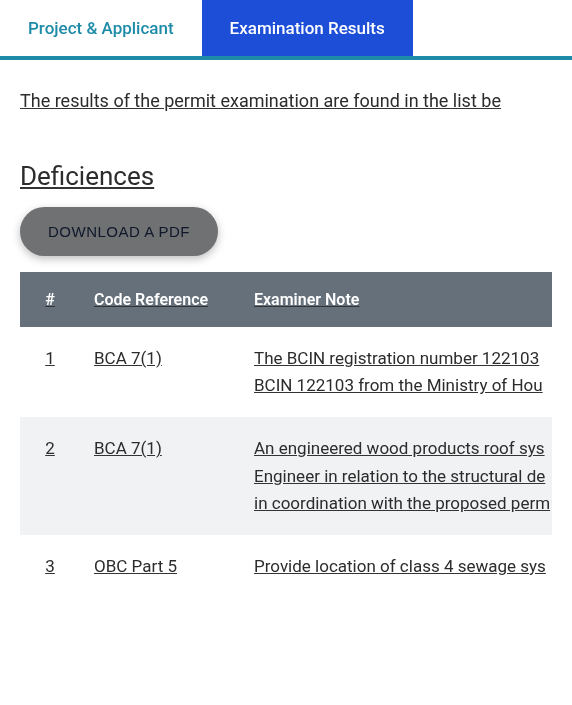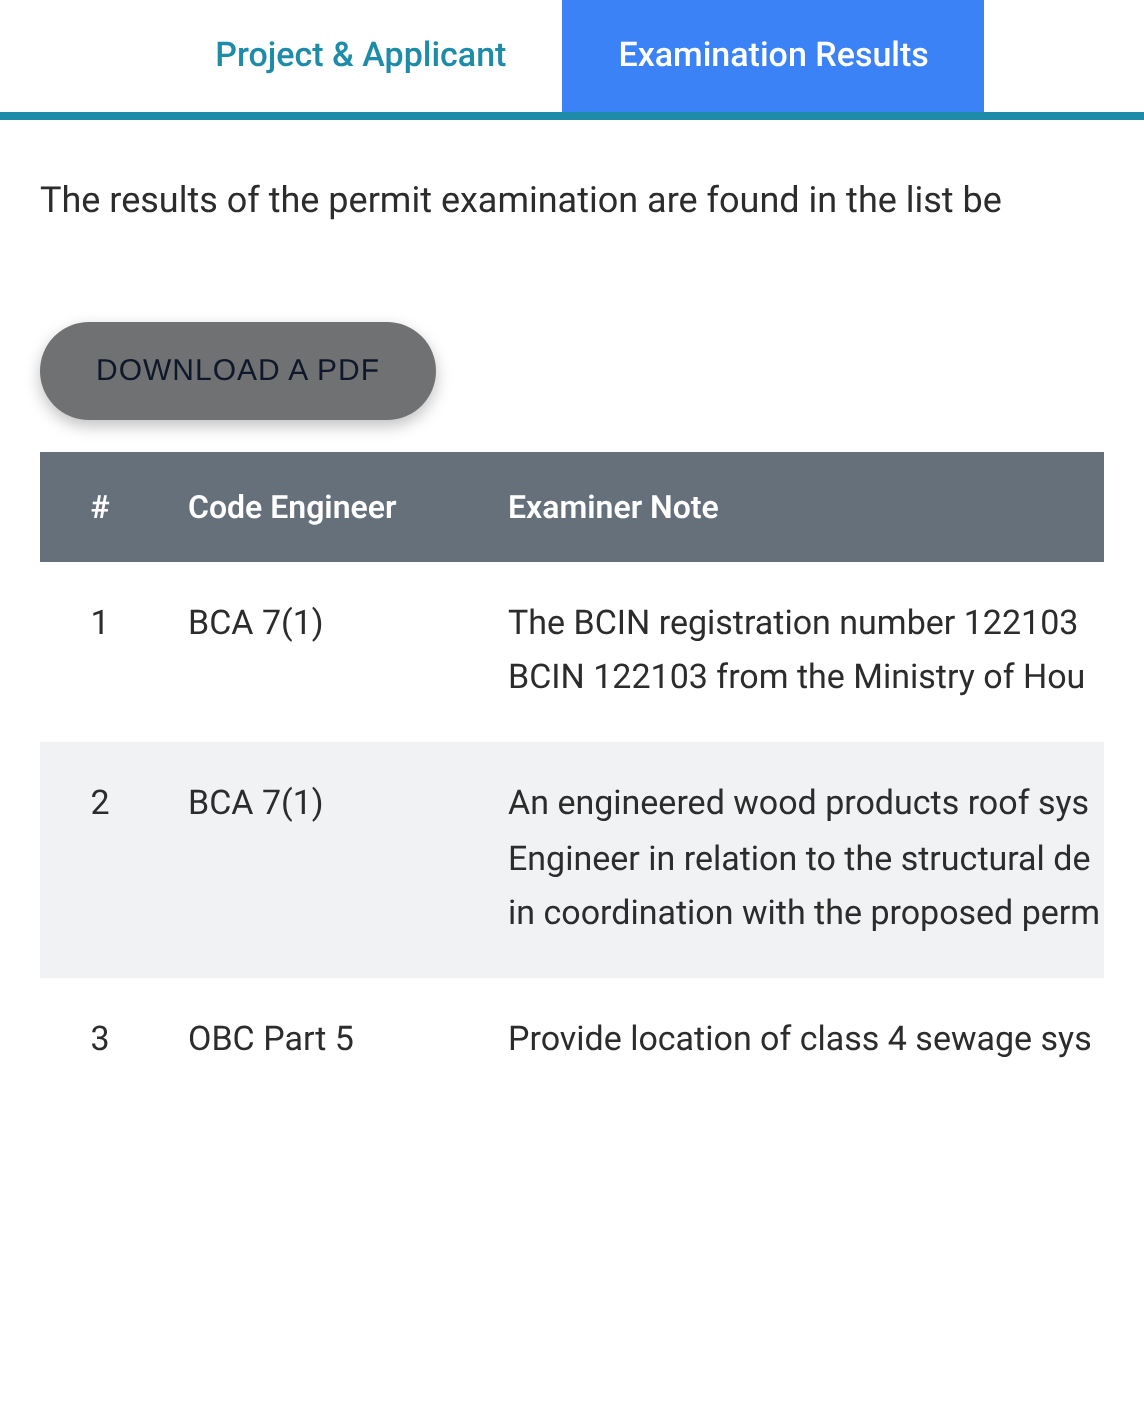--- a/index.html
+++ b/index.html
@@ -1,15 +1,15 @@
 <!DOCTYPE html>
 <html><head>
   <meta charset="utf-8">
   <style>
-    * { box-sizing: border-box; margin: 0; padding: 0; justify-content: center; }
+    * { box-sizing: border-box; margin: 0; padding: 0; }
     body {
       font-family: -apple-system, BlinkMacSystemFont, "Segoe UI", Roboto, Helvetica, Arial, sans-serif;
       background: #ffffff;
       color: #333;
       width: 572px;
       overflow: hidden;
     }
     .tabs {
       display: flex;
       border-bottom: 4px solid #1e8ba8;
@@ -18,25 +18,26 @@
     .tab {
       padding: 18px 28px;
       font-size: 17px;
       font-weight: 500;
       cursor: pointer;
       white-space: nowrap;
       color: #1e8ba8;
       background: #fff;
     }
     .tab.active {
-      background: #3b82f6;
+      background: #1d4ed8;
       color: #fff;
     }
     .content {
       padding: 30px 20px 0 20px;
+      text-decoration: underline;
     }
     .intro {
       font-size: 18px;
       color: #2c2c2c;
       white-space: nowrap;
       margin-bottom: 50px;
     }
     .section-title {
       font-size: 26px;
       font-weight: 400;
@@ -91,29 +92,30 @@
 <body>
 
 <div class="tabs">
   <div class="tab">Project &amp; Applicant</div>
   <div class="tab active">Examination Results</div>
 </div>
 
 <div class="content">
   <p class="intro">The results of the permit examination are found in the list be</p>
 
+  <h2 class="section-title">Deficiences</h2>
 
   <button class="download-btn">DOWNLOAD A PDF</button>
 
   <div class="table-wrap">
     <table>
       <thead>
         <tr>
           <th>#</th>
-          <th>Code Engineer</th>
+          <th>Code Reference</th>
           <th>Examiner Note</th>
         </tr>
       </thead>
       <tbody id="tbody">
           <tr>
             <td>1</td>
             <td>BCA 7(1)</td>
             <td>
               <span class="note-line">The BCIN registration number 122103</span>
               <span class="note-line">BCIN 122103 from the Ministry of Hou</span>

